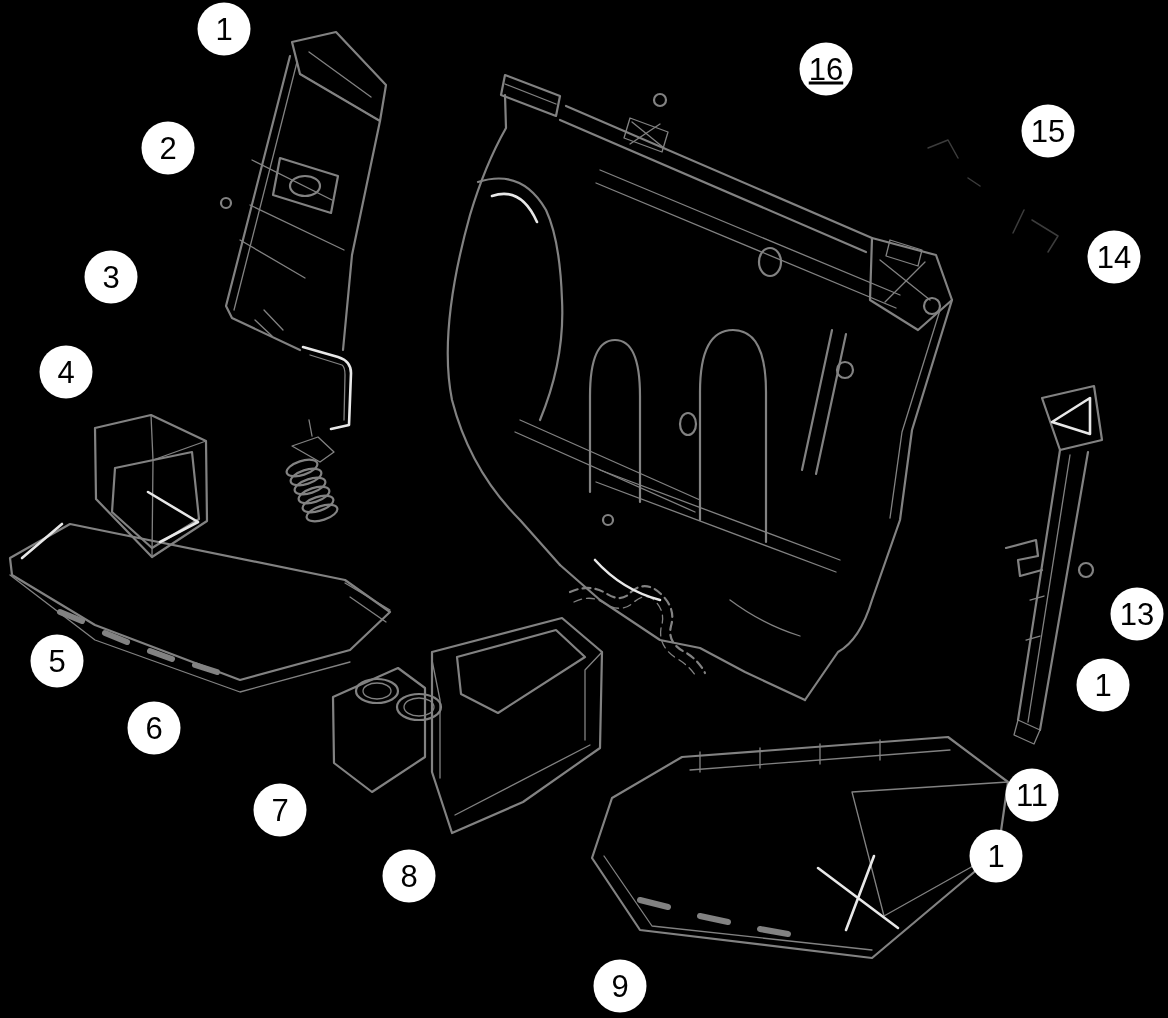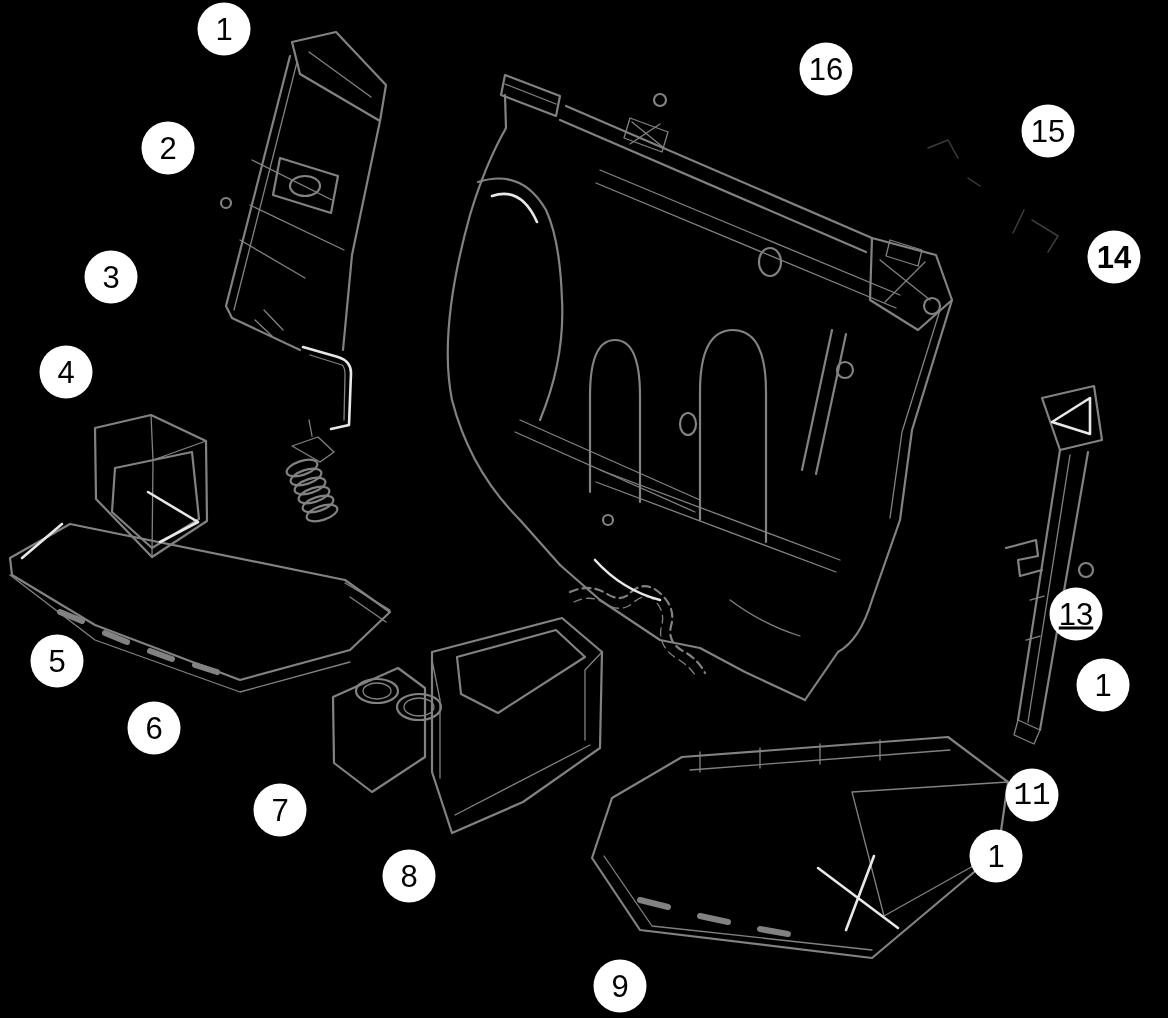--- a/index.html
+++ b/index.html
@@ -177,21 +177,21 @@
       <div class="callout" style="left: 224px; top: 29px;">1</div>
       <div class="callout" style="left: 168px; top: 148px;">2</div>
       <div class="callout" style="left: 111px; top: 277px;">3</div>
       <div class="callout" style="left: 66px; top: 372px;">4</div>
       <div class="callout" style="left: 57px; top: 661px;">5</div>
       <div class="callout" style="left: 154px; top: 728px;">6</div>
       <div class="callout" style="left: 280px; top: 810px;">7</div>
       <div class="callout" style="left: 409px; top: 876px;">8</div>
       <div class="callout" style="left: 620px; top: 986px;">9</div>
       <div class="callout" style="left: 996px; top: 856px;">1</div>
-      <div class="callout" style="left: 1032px; top: 795px; font-family: Liberation Mono, monospace;">11</div>
+      <div class="callout" style="left: 1032px; top: 795px;">11</div>
       <div class="callout" style="left: 1103px; top: 685px;">1</div>
-      <div class="callout" style="left: 1076px; top: 614px; text-decoration: underline;">13</div>
-      <div class="callout" style="left: 1114px; top: 257px; font-weight: bold;">14</div>
+      <div class="callout" style="left: 1137px; top: 614px;">13</div>
+      <div class="callout" style="left: 1114px; top: 257px;">14</div>
       <div class="callout" style="left: 1048px; top: 131px; text-align: right;">15</div>
-      <div class="callout" style="left: 826px; top: 69px;">16</div>
+      <div class="callout" style="left: 826px; top: 69px; text-decoration: underline;">16</div>
     </div>
 
 </div>
 
 </body></html>

